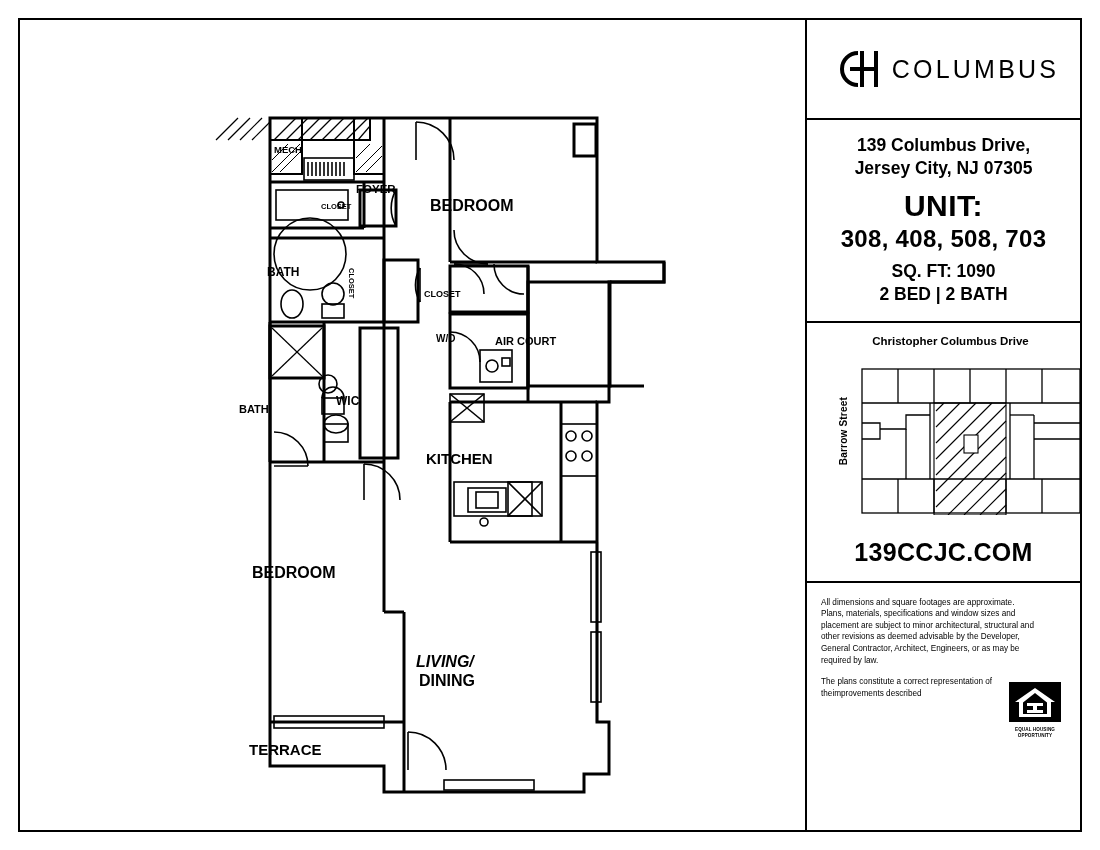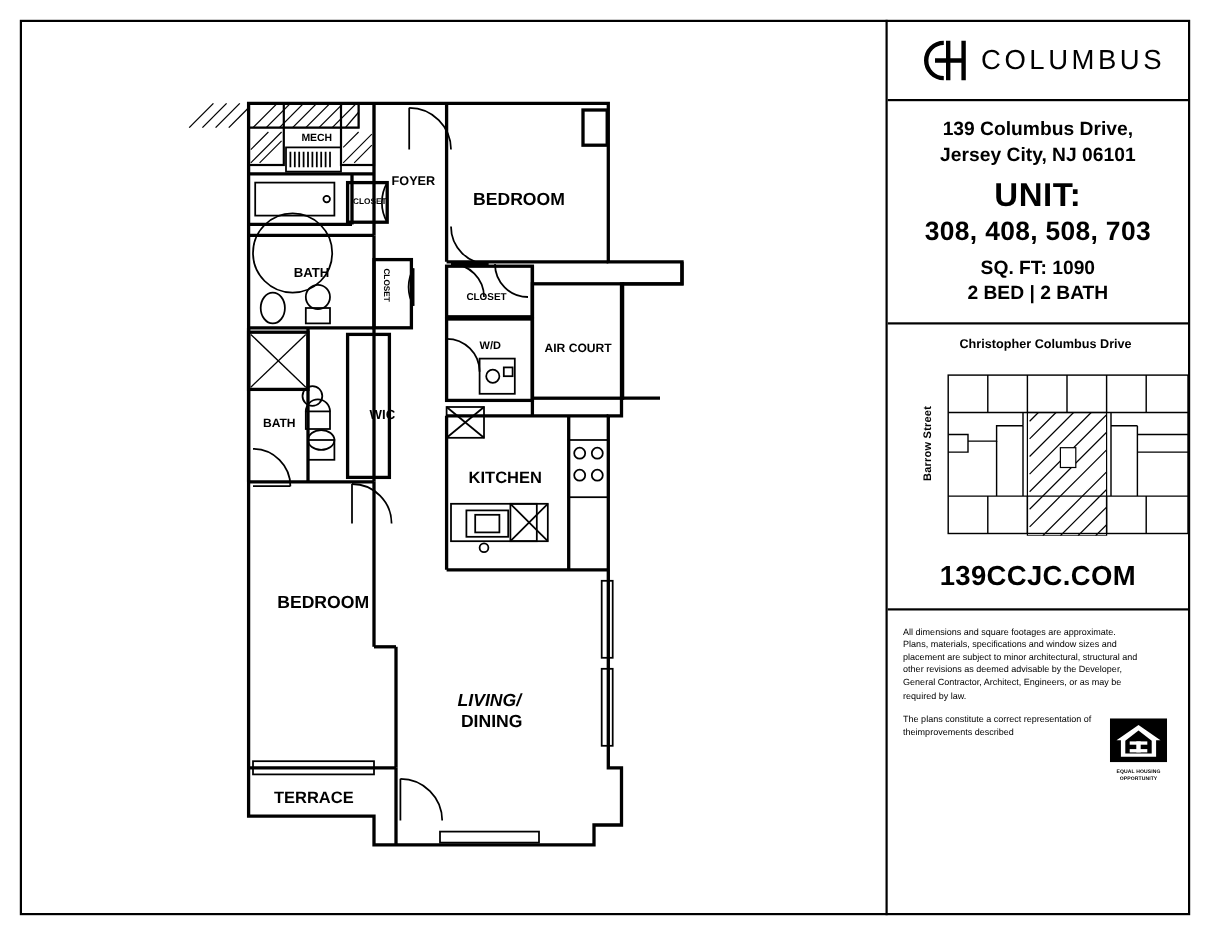--- a/index.html
+++ b/index.html
@@ -7,21 +7,21 @@
   .page{position:relative;width:1100px;height:850px;box-sizing:border-box;}
   .frame{position:absolute;left:18px;top:18px;width:1064px;height:814px;border:2px solid #000;box-sizing:border-box;}
   .divider{position:absolute;left:805px;top:18px;width:2px;height:814px;background:#000;}
 
   
   .rpanel{position:absolute;left:807px;top:20px;width:273px;height:810px;box-sizing:border-box;}
   .rsec{position:relative;box-sizing:border-box;border-bottom:2px solid #000;}
   .rsec.last{border-bottom:none;}
 
   
-  .logoblk{height:72px;display:flex;align-items:center;justify-content:center;}
+  .logoblk{height:100px;display:flex;align-items:center;justify-content:center;}
   .logowrap{display:flex;align-items:center;gap:12px;}
   .monogram{position:relative;width:52px;height:52px;}
   .monogram svg{display:block;}
   .brand{line-height:1.15;}
   .brand .b1{font-size:25px;letter-spacing:3.2px;font-weight:400;}
   .brand .b2{font-size:25px;letter-spacing:3.2px;font-weight:400;text-align:right;}
 
   
   .addrblk{padding:14px 10px 16px;text-align:center;}
   .addr{font-size:17.5px;font-weight:bold;line-height:1.3;}
@@ -39,21 +39,21 @@
   .website{text-align:center;font-size:25px;font-weight:bold;margin-top:10px;letter-spacing:.3px;}
 
   
   .discblk{padding:14px 14px 10px;position:relative;height:172px;}
   .disc{font-size:8.2px;line-height:1.42;width:215px;}
   .disc2{margin-top:10px;}
   .eho{position:absolute;right:16px;bottom:16px;width:58px;text-align:center;}
   .eho .ehotxt{font-size:4.6px;font-weight:bold;line-height:1.15;margin-top:1px;letter-spacing:.1px;}
 
   
-  .plan{position:absolute;left:20px;top:8px;width:783px;height:810px;}
+  .plan{position:absolute;left:20px;top:32px;width:783px;height:810px;padding-left:44px;}
   .lbl{position:absolute;font-weight:bold;white-space:nowrap;}
 </style>
 </head>
 <body>
 
 <div class="page">
   <div class="frame"></div>
   <div class="divider"></div>
 
   <div class="plan">
@@ -293,21 +293,21 @@
           </svg>
         </div>
         <div class="brand">
           <div class="b1">COLUMBUS</div>
         </div>
       </div>
     </div>
 
     <div class="rsec addrblk">
       <div class="addr">139 Columbus Drive,</div>
-      <div class="addr">Jersey City, NJ 06101</div>
+      <div class="addr">Jersey City, NJ 07305</div>
       <div class="unitlabel">UNIT:</div>
       <div class="unitnums">308, 408, 508, 703</div>
       <div class="sqft">SQ. FT: 1090</div>
       <div class="beds">2 BED | 2 BATH</div>
     </div>
 
     <div class="rsec keyblk">
       <div class="keytitle">Christopher Columbus Drive</div>
       <div class="keywrap">
         <div class="streetv">Barrow Street</div>

